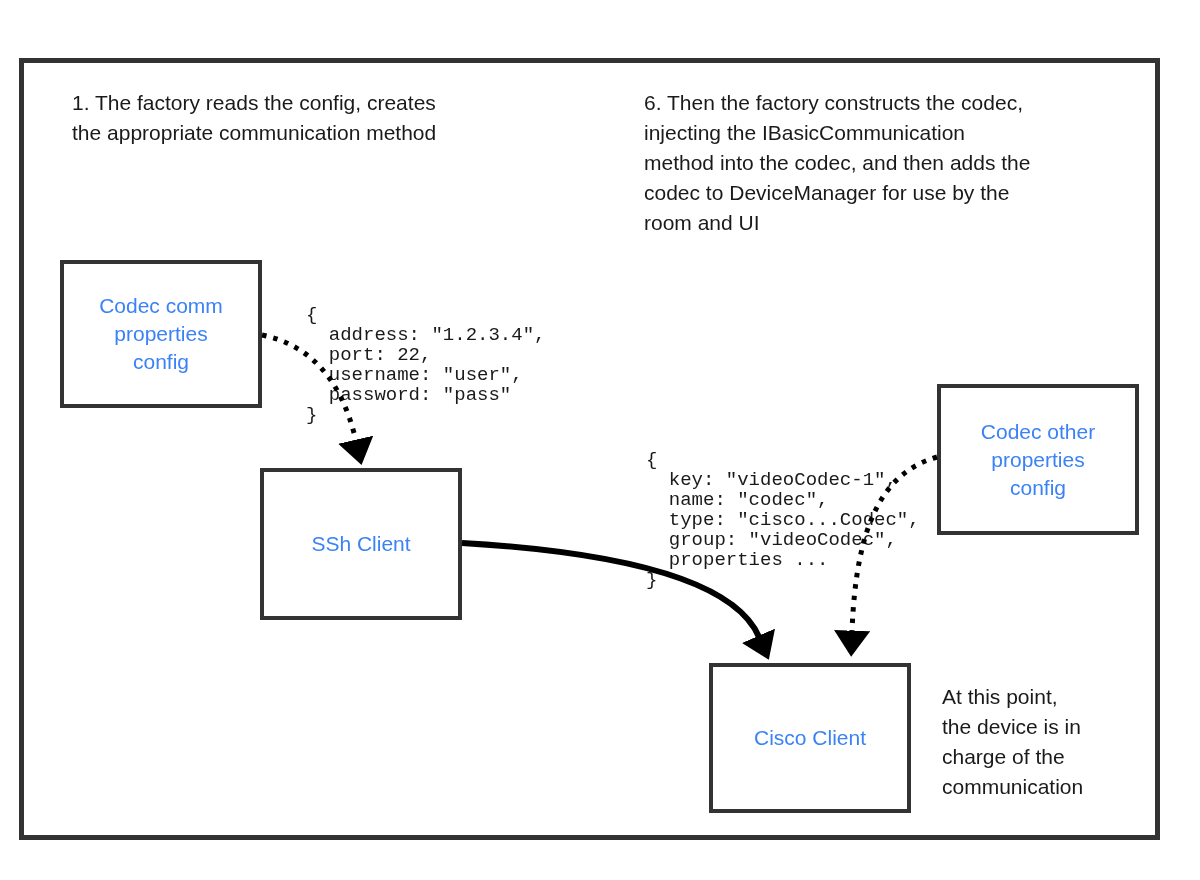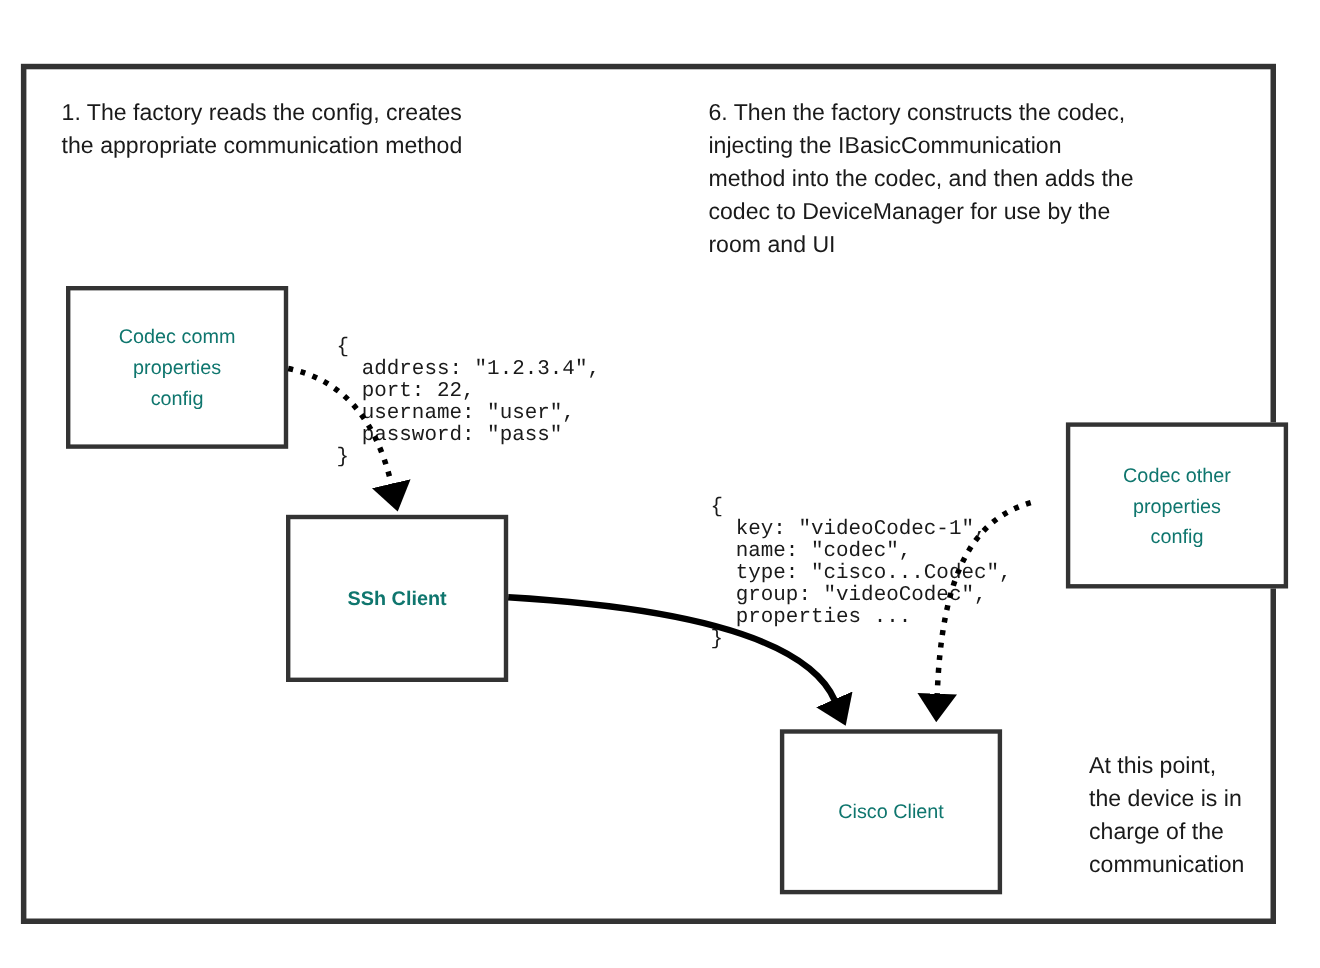--- a/index.html
+++ b/index.html
@@ -20,41 +20,41 @@
     border: 5px solid #333333;
     background: transparent;
   }
   .para {
     position: absolute;
     font-size: 21px;
     line-height: 30px;
     white-space: pre-line;
     color: #1a1a1a;
   }
-  .para-1 { left: 56px; top: 88px; }
+  .para-1 { left: 72px; top: 88px; }
   .para-2 { left: 644px; top: 88px; }
-  .para-note { left: 942px; top: 682px; margin-left: 48px; }
+  .para-note { left: 942px; top: 682px; }
   .node {
     position: absolute;
     border: 4px solid #333333;
     background: #ffffff;
     display: flex;
     align-items: center;
     justify-content: center;
     text-align: center;
   }
   .node-label {
-    font-size: 18px;
+    font-size: 21px;
     line-height: 28px;
     white-space: pre-line;
-    color: #0f766e;
+    color: #3b82f6;
   }
   .node-codec-comm  { left: 60px;  top: 260px; width: 202px; height: 148px; }
-  .node-ssh         { left: 260px; top: 468px; width: 202px; height: 152px; font-weight: bold; }
-  .node-codec-other { left: 937px; top: 384px; width: 202px; height: 151px; margin-left: 32px; }
+  .node-ssh         { left: 260px; top: 468px; width: 202px; height: 152px; }
+  .node-codec-other { left: 937px; top: 384px; width: 202px; height: 151px; }
   .node-cisco       { left: 709px; top: 663px; width: 202px; height: 150px; }
   .code {
     position: absolute;
     font-family: "Liberation Mono", monospace;
     font-size: 19px;
     line-height: 20px;
     white-space: pre;
     color: #1a1a1a;
   }
   .code-1 { left: 306px; top: 305px; }

